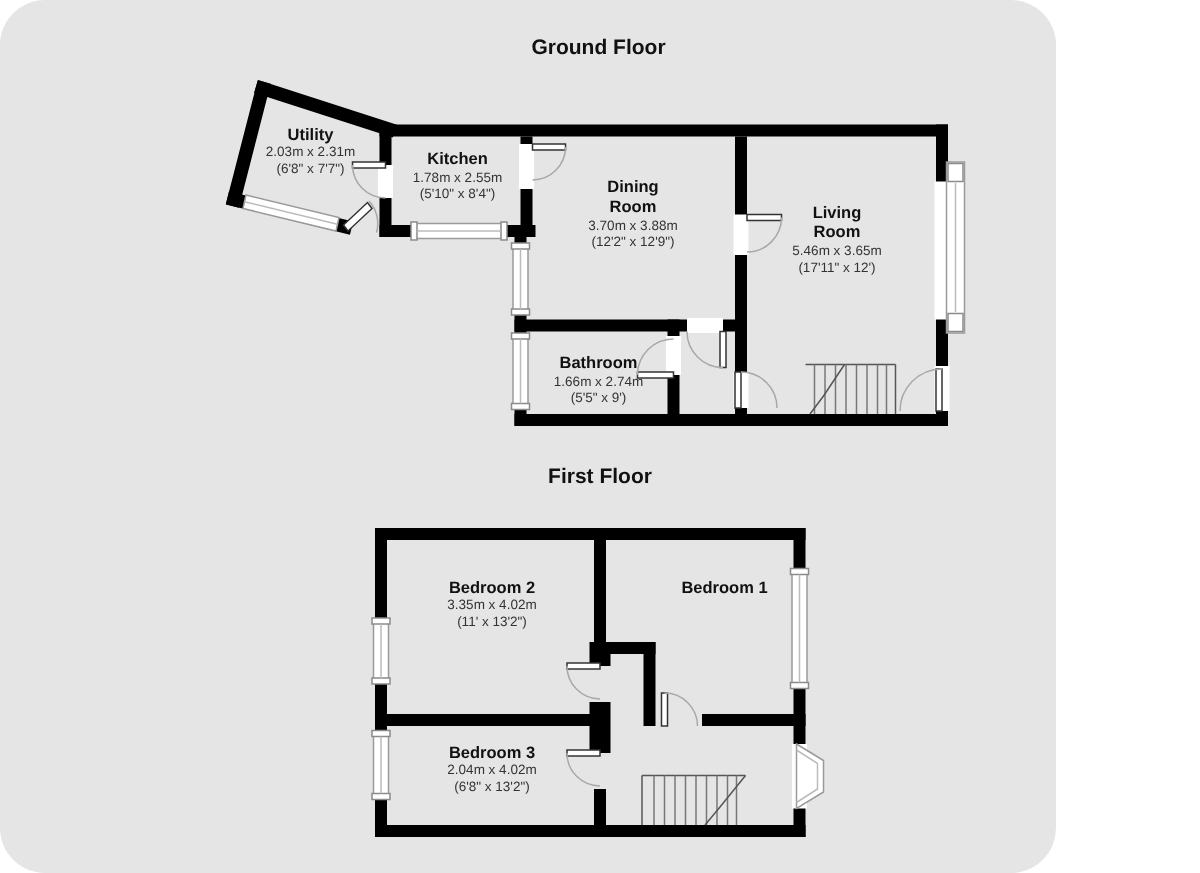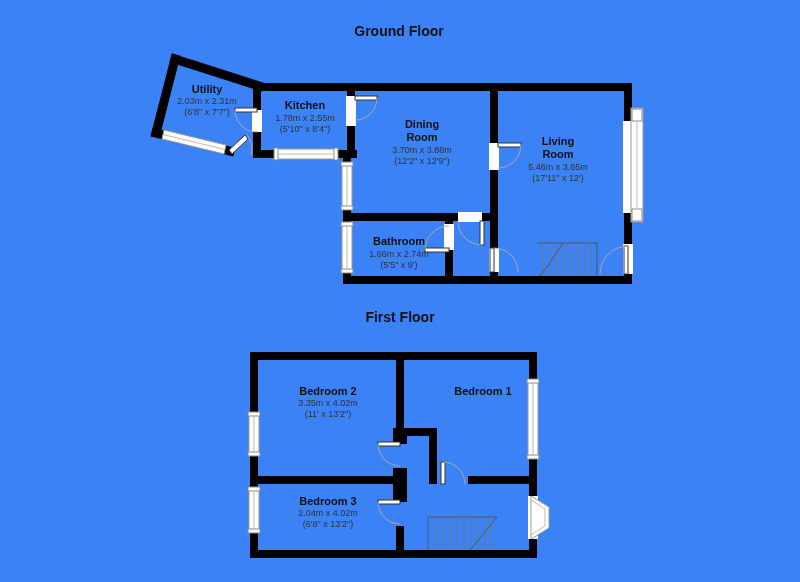--- a/index.html
+++ b/index.html
@@ -1,16 +1,16 @@
 <!DOCTYPE html>
 <html><head>
 <meta charset="utf-8">
 <style>
   html,body{margin:0;padding:0;background:#ffffff;}
-  .page{width:800px;height:582px;position:relative;background:#3b82f6;overflow:hidden;}
+  .page{width:704px;height:582px;position:relative;background:#e5e5e5;overflow:hidden;border-radius:30px;}
   svg{display:block;}
   .wall{fill:#000000;}
   .gap{fill:#ffffff;}
   .uwall{stroke:#000000;stroke-width:9;stroke-linecap:square;fill:none;}
   .win{fill:#ffffff;stroke:#9a9a9a;stroke-width:1;}
   .wincap{fill:#ffffff;stroke:#8a8a8a;stroke-width:1;}
   .winline{stroke:#bbbbbb;stroke-width:1;}
   .arc{fill:none;stroke:#a8a8a8;stroke-width:1;}
   .leaf{fill:#ffffff;stroke:#333333;stroke-width:1;}
   .stair{stroke:#555555;stroke-width:1;fill:none;}

